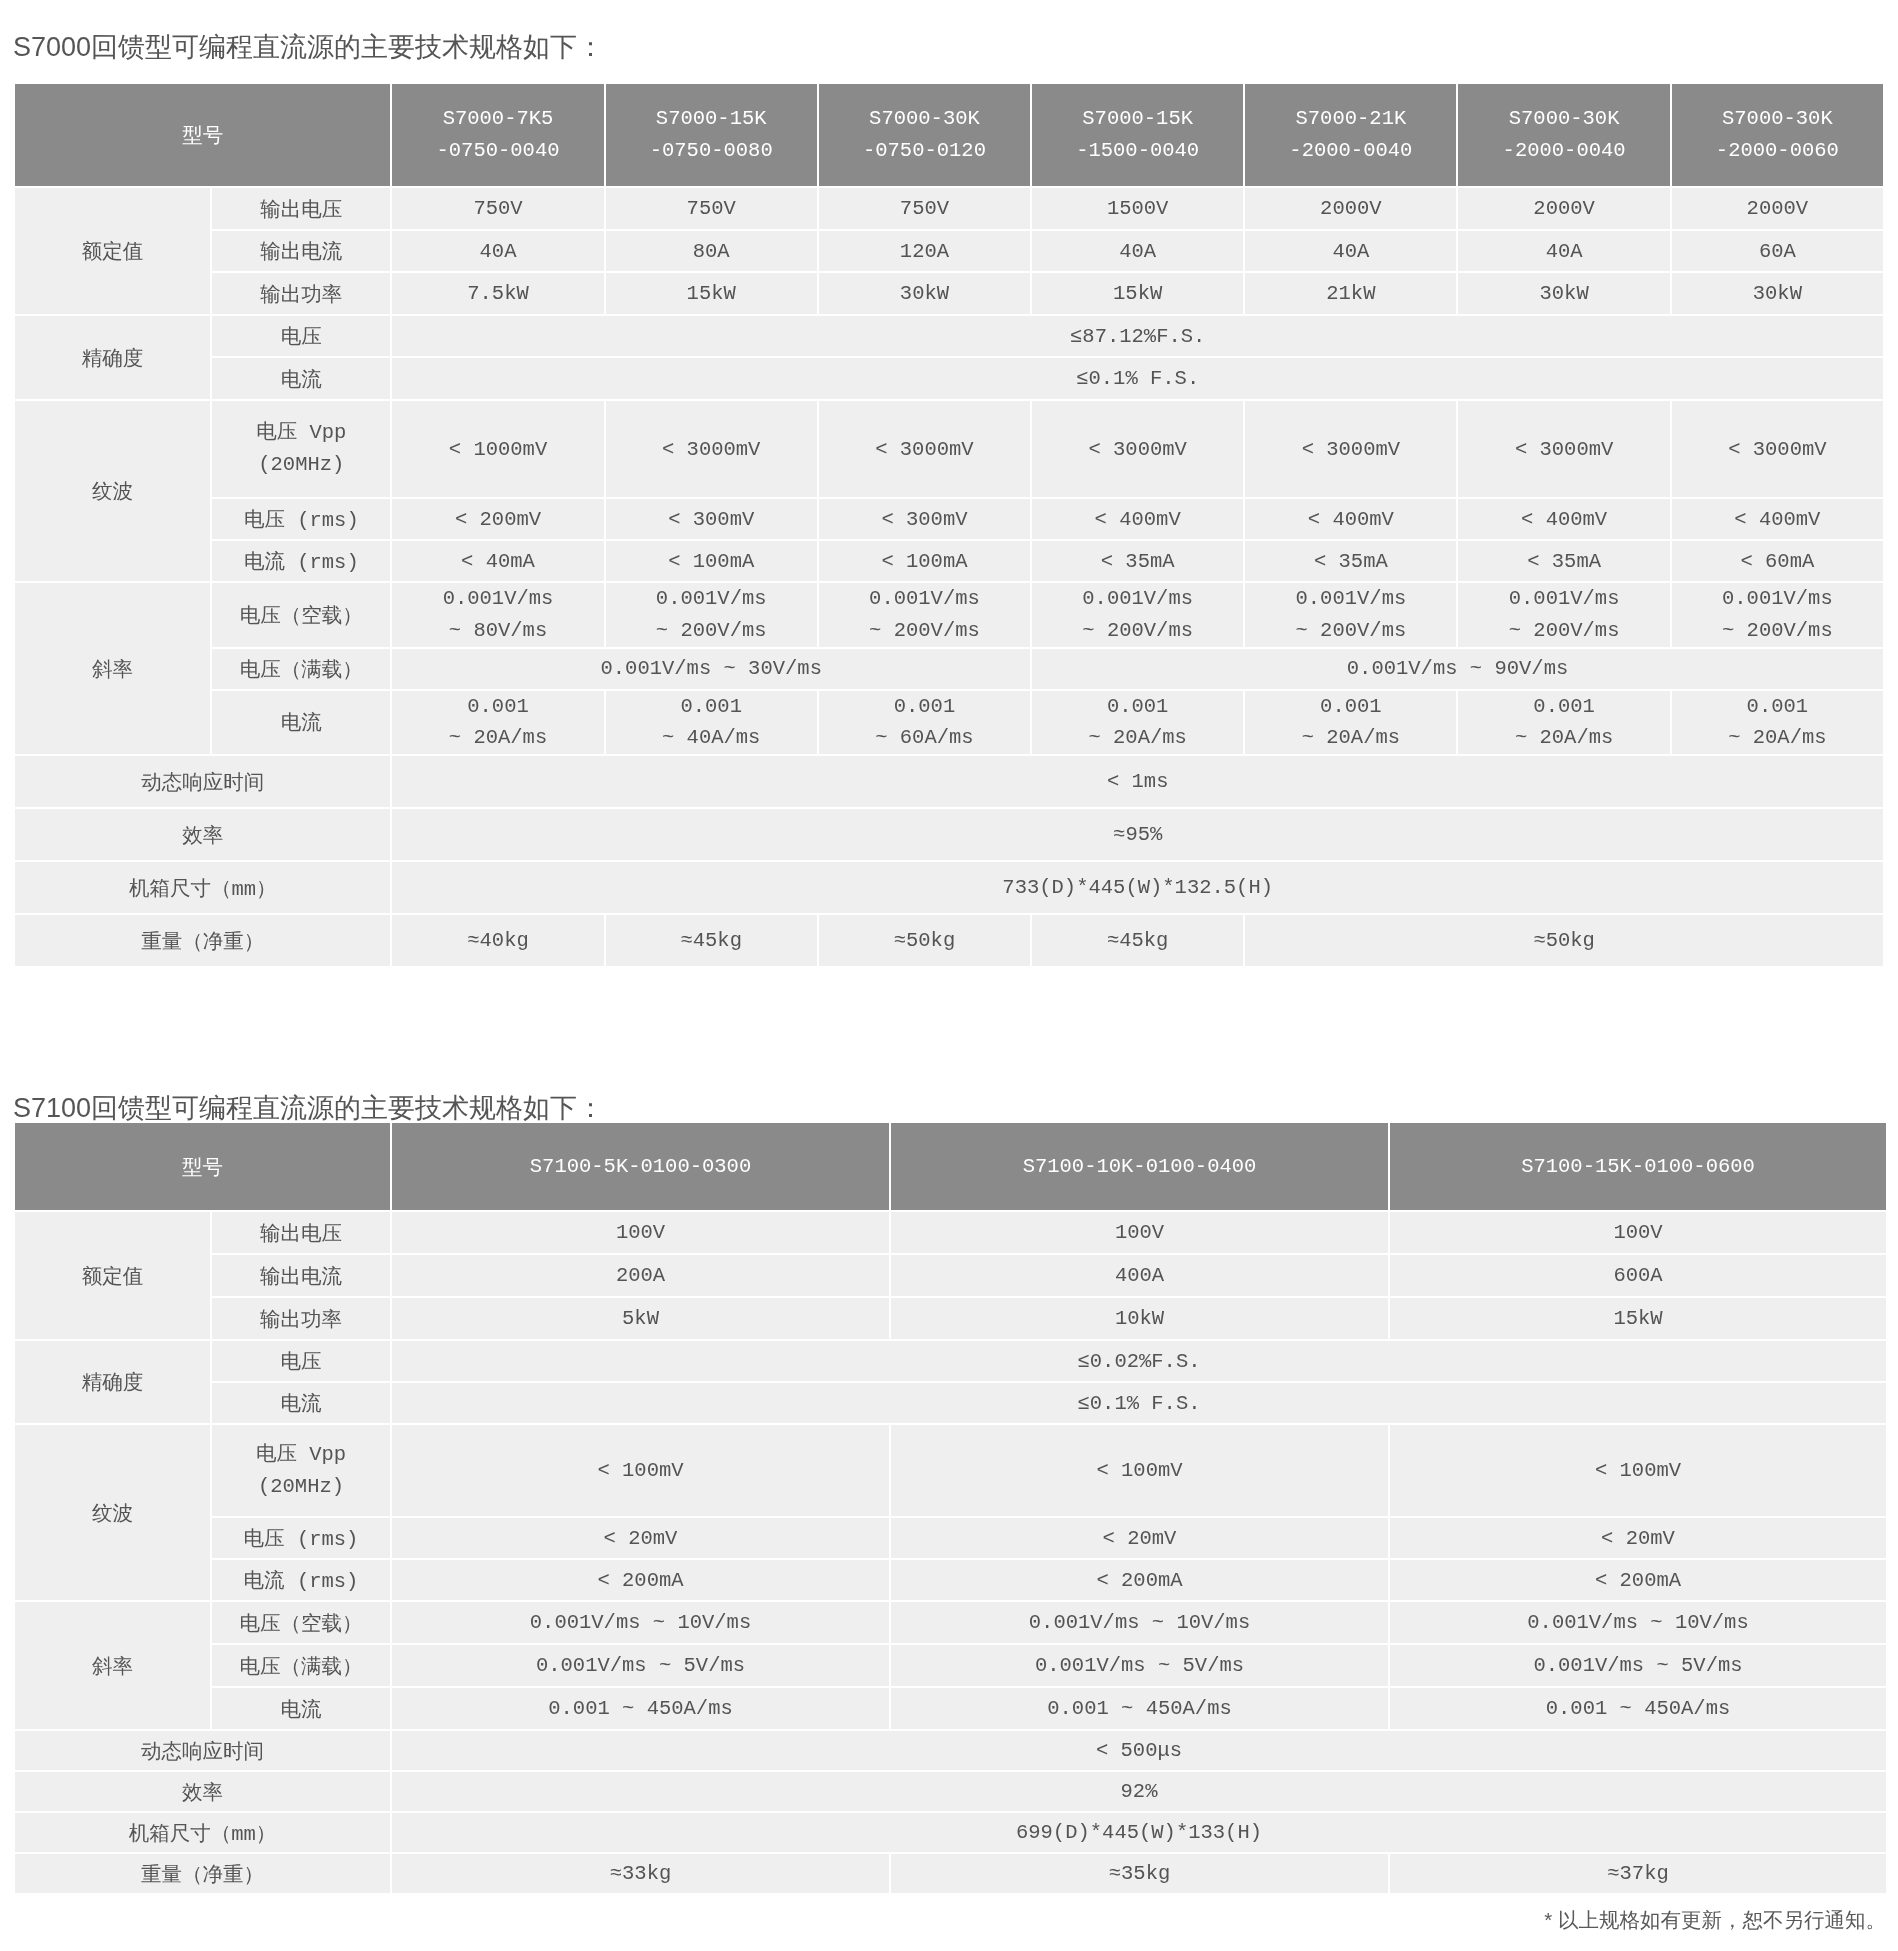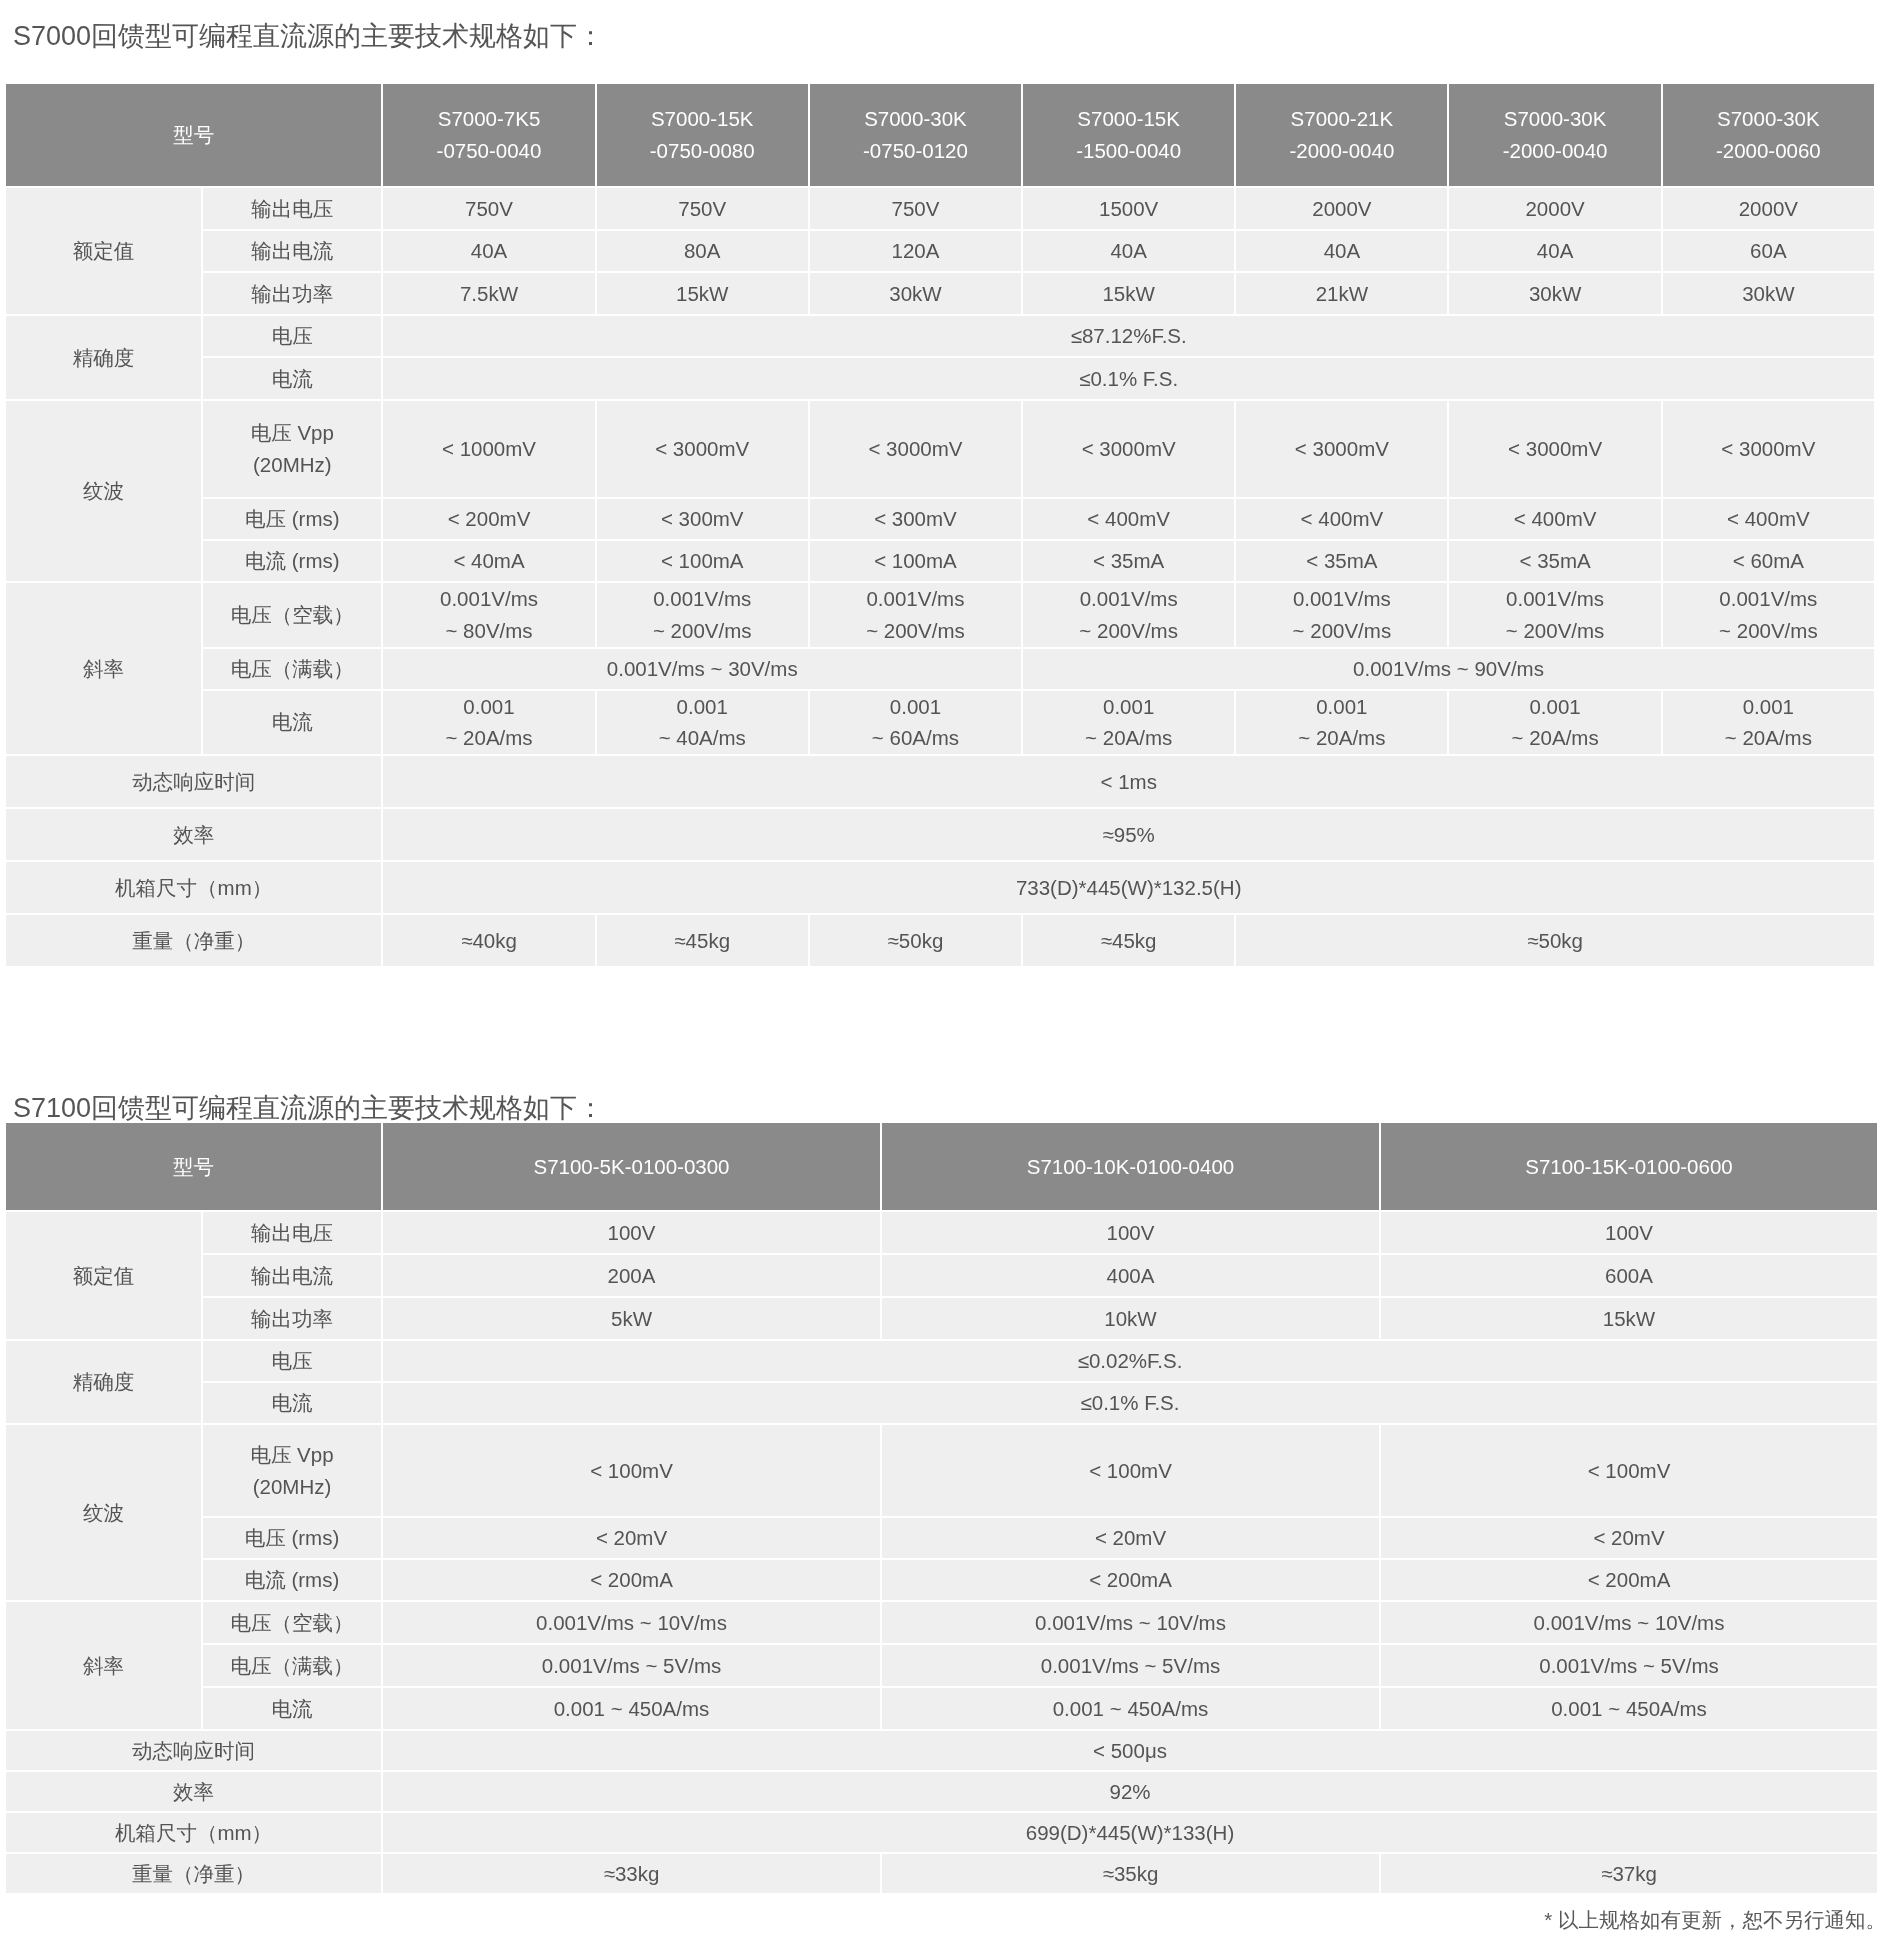--- a/index.html
+++ b/index.html
@@ -6,25 +6,25 @@
   body{
     width:1898px;height:1951px;overflow:hidden;
     font-family:"Liberation Sans","DejaVu Sans",sans-serif;
     color:#545454;
   }
   .page{position:relative;width:1898px;height:1951px;}
   .sec-title{
     position:absolute;left:13px;
     font-size:27px;font-weight:400;color:#555555;white-space:nowrap;
   }
-  #title1{top:18px;}
+  #title1{top:29px;}
   #title2{top:1042px;margin-top:48px;}
   table.spec{
-    position:absolute;left:4px;
-    width:1872px;border-collapse:collapse;table-layout:fixed;
+    position:absolute;left:13px;
+    width:1872px;border-collapse:collapse;table-layout:fixed;font-family:Liberation Mono, monospace;
   }
   #table1{top:82px;}
   #table2{top:1121px;}
   table.spec td{
     border:2.8px solid #ffffff;background:#efefef;
     text-align:center;vertical-align:middle;
     font-size:20.5px;color:#545454;padding:0 3.7px;
     overflow:hidden;
   }
   table.spec td.hdr{

